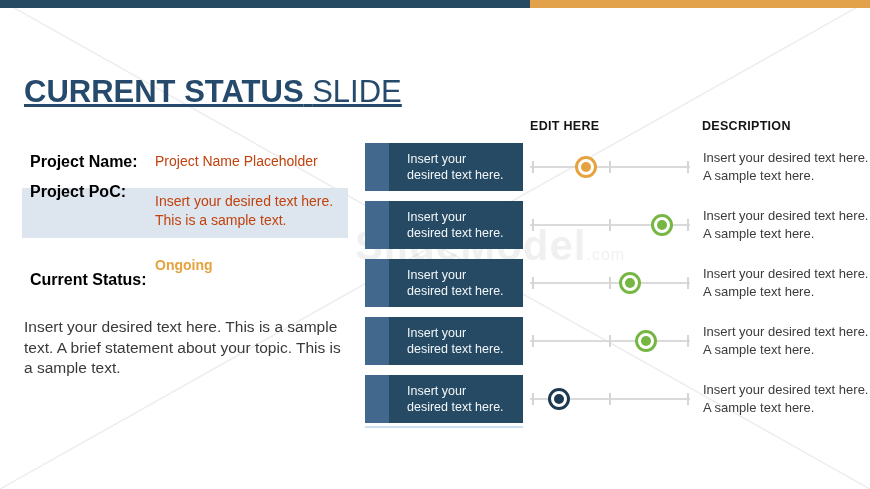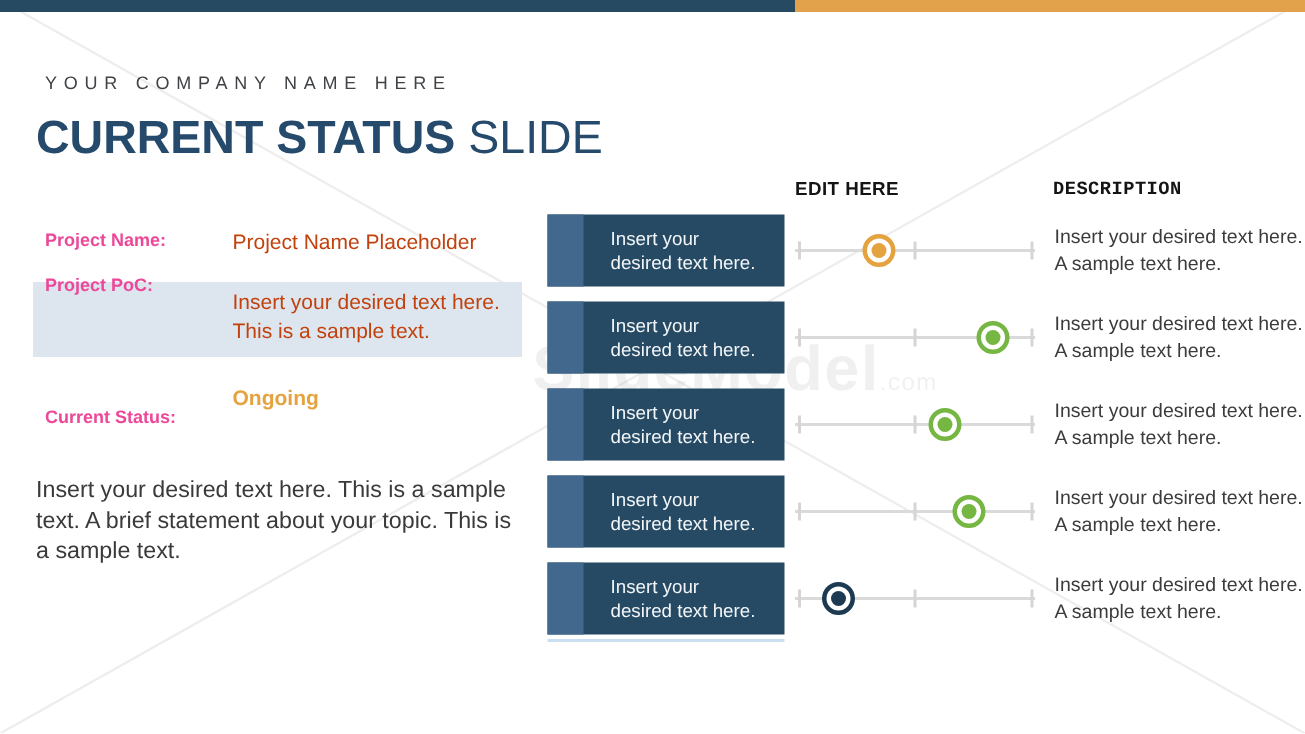--- a/index.html
+++ b/index.html
@@ -18,41 +18,41 @@
     position:absolute;top:222px;left:330px;width:320px;text-align:center;
     font-size:42px;font-weight:bold;color:#9a9a9a;opacity:.14;letter-spacing:1px;
     pointer-events:none;white-space:nowrap;
   }
   .wm-text .wm-suffix{font-size:16px;font-weight:normal;}
 
   .company{
     position:absolute;top:48px;left:30px;font-size:12px;color:#3f4347;
     letter-spacing:4.5px;font-weight:400;
   }
-  .title{position:absolute;top:74px;left:24px;font-size:31px;color:#254a6b;white-space:nowrap;}
+  .title{position:absolute;top:74px;left:24px;font-size:31px;color:#254a6b;white-space:nowrap;text-decoration:underline;}
   .title .t-bold{font-weight:bold;}
   .title .t-light{font-weight:400;}
 
   
   .info-highlight{position:absolute;top:188px;left:22px;width:326px;height:50px;background:#dde6ef;}
-  .info-label{position:absolute;left:30px;font-size:12px;font-weight:bold;color:#ec4899;white-space:nowrap;}
+  .info-label{position:absolute;left:30px;font-size:16px;font-weight:bold;color:#000000;white-space:nowrap;}
   .info-value{position:absolute;left:155px;font-size:14px;color:#c2410c;}
   .lbl-1{top:153px;} .val-1{top:153px;white-space:nowrap;}
   .lbl-2{top:183px;} .val-2{top:192px;width:200px;line-height:19px;}
   .lbl-3{top:271px;} .val-3{top:257px;font-weight:bold;color:#e5a33f;white-space:nowrap;}
 
   .paragraph{
     position:absolute;top:317px;left:24px;width:318px;
     font-size:15.5px;line-height:20.5px;color:#3a3a3a;
   }
 
   
   .col-header{position:absolute;top:119px;font-size:12.5px;font-weight:bold;color:#141414;letter-spacing:.3px;text-align:center;}
   .hdr-edit{left:530px;}
-  .hdr-desc{left:702px;font-family:Liberation Mono, monospace;}
+  .hdr-desc{left:702px;}
 
   
   .row{position:absolute;left:0;width:870px;height:48px;}
   .box{
     position:absolute;left:365px;top:0;width:158px;height:48px;background:#264a63;
   }
   .box .strip{position:absolute;left:0;top:0;width:24px;height:48px;background:#43688d;}
   .box .box-text{
     position:absolute;left:42px;top:8px;width:102px;color:#f2f6f9;
     font-size:12.5px;line-height:16px;
@@ -85,21 +85,20 @@
   </svg>
   <div class="wm-text">
     <span>SlideModel</span><span class="wm-suffix">.com</span>
   </div>
 
   <div class="topbar">
     <div class="navy"></div>
     <div class="orange"></div>
   </div>
 
-  <div class="company">YOUR COMPANY NAME HERE</div>
   <div class="title">
     <span class="t-bold">CURRENT STATUS</span>
     <span class="t-light">SLIDE</span>
   </div>
 
   <div class="info-highlight"></div>
   <div class="info-label lbl-1">Project Name:</div>
   <div class="info-value val-1">Project Name Placeholder</div>
   <div class="info-label lbl-2">Project PoC:</div>
   <div class="info-value val-2">Insert your desired text here. This is a sample text.</div>

